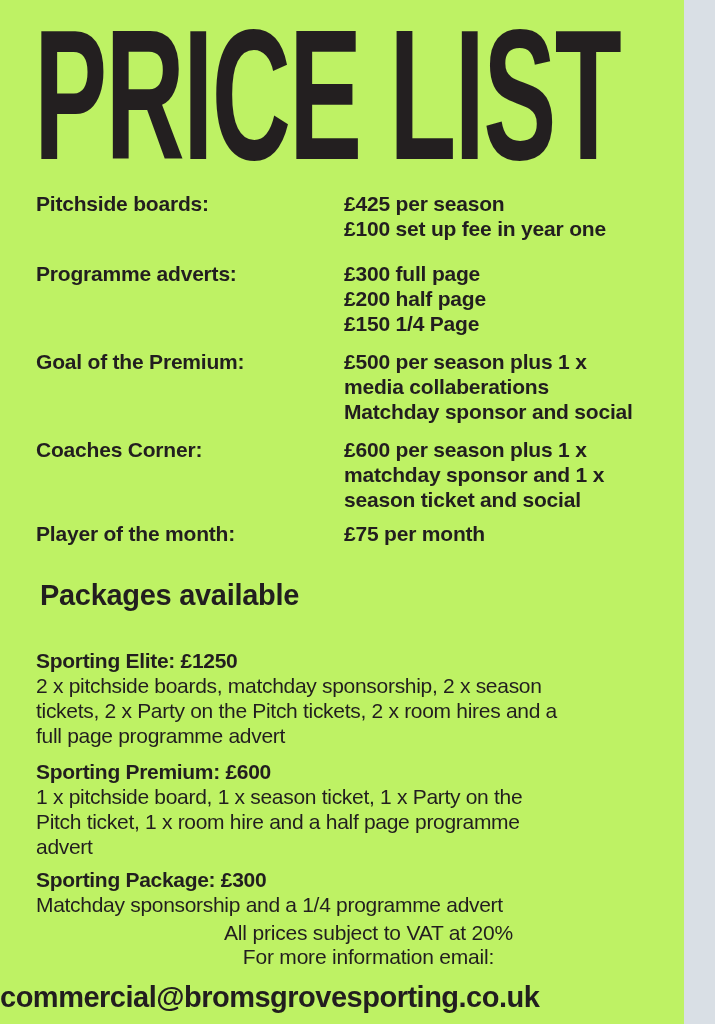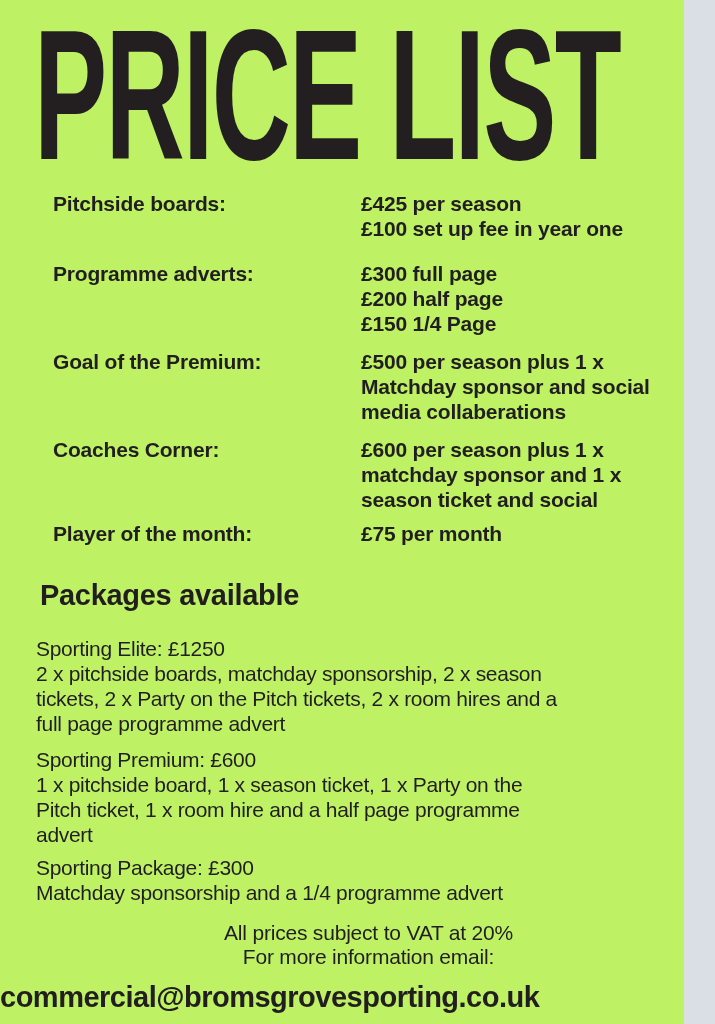--- a/index.html
+++ b/index.html
@@ -36,40 +36,40 @@
   }
   .price-row {
     position: absolute;
     left: 36px;
     display: flex;
     font-size: 21px;
     font-weight: 700;
     line-height: 25px;
     letter-spacing: -0.2px;
   }
-  .price-row .label { width: 308px; flex: none; margin-left: 17px; }
+  .price-row .label { width: 308px; flex: none; }
   .price-row .values div { white-space: nowrap; }
 
   .pkg-heading {
     position: absolute;
     left: 36px;
     top: 575px;
     margin: 4px;
     font-size: 29px;
     font-weight: 700;
     letter-spacing: -0.3px;
   }
   .pkg {
     position: absolute;
     left: 36px;
     font-size: 21px;
     line-height: 25px;
     letter-spacing: -0.3px;
   }
-  .pkg .pkg-name { font-weight: 400; }
+  .pkg .pkg-name { font-weight: 700; margin-top: 12px; }
   .pkg .pkg-line { white-space: nowrap; }
 
   .footer-note {
     position: absolute;
     left: 12px;
     top: 921px;
     width: 713px;
     text-align: center;
     font-size: 21px;
     line-height: 24px;
@@ -108,22 +108,22 @@
       <div>£300 full page</div>
       <div>£200 half page</div>
       <div>£150 1/4 Page</div>
     </div>
   </div>
 
   <div class="price-row" style="top:349px">
     <div class="label">Goal of the Premium:</div>
     <div class="values">
       <div>£500 per season plus 1 x</div>
+      <div>media collaberations</div>
       <div>Matchday sponsor and social</div>
-      <div>media collaberations</div>
     </div>
   </div>
 
   <div class="price-row" style="top:437px">
     <div class="label">Coaches Corner:</div>
     <div class="values">
       <div>£600 per season plus 1 x</div>
       <div>matchday sponsor and 1 x</div>
       <div>season ticket and social</div>
     </div>

